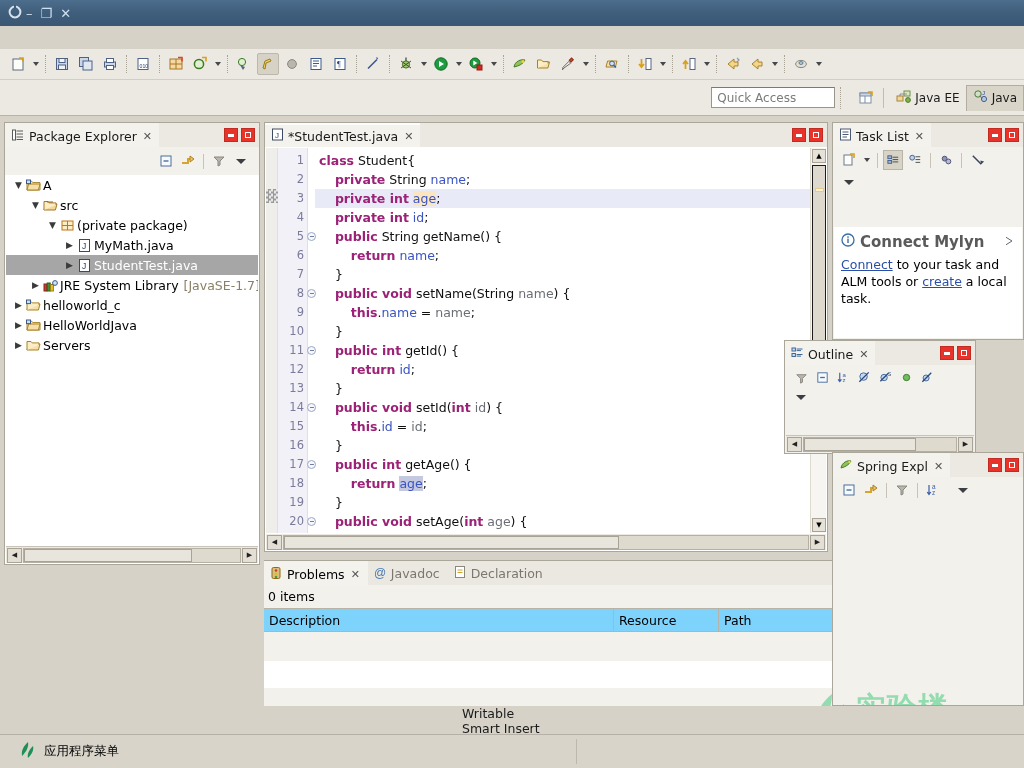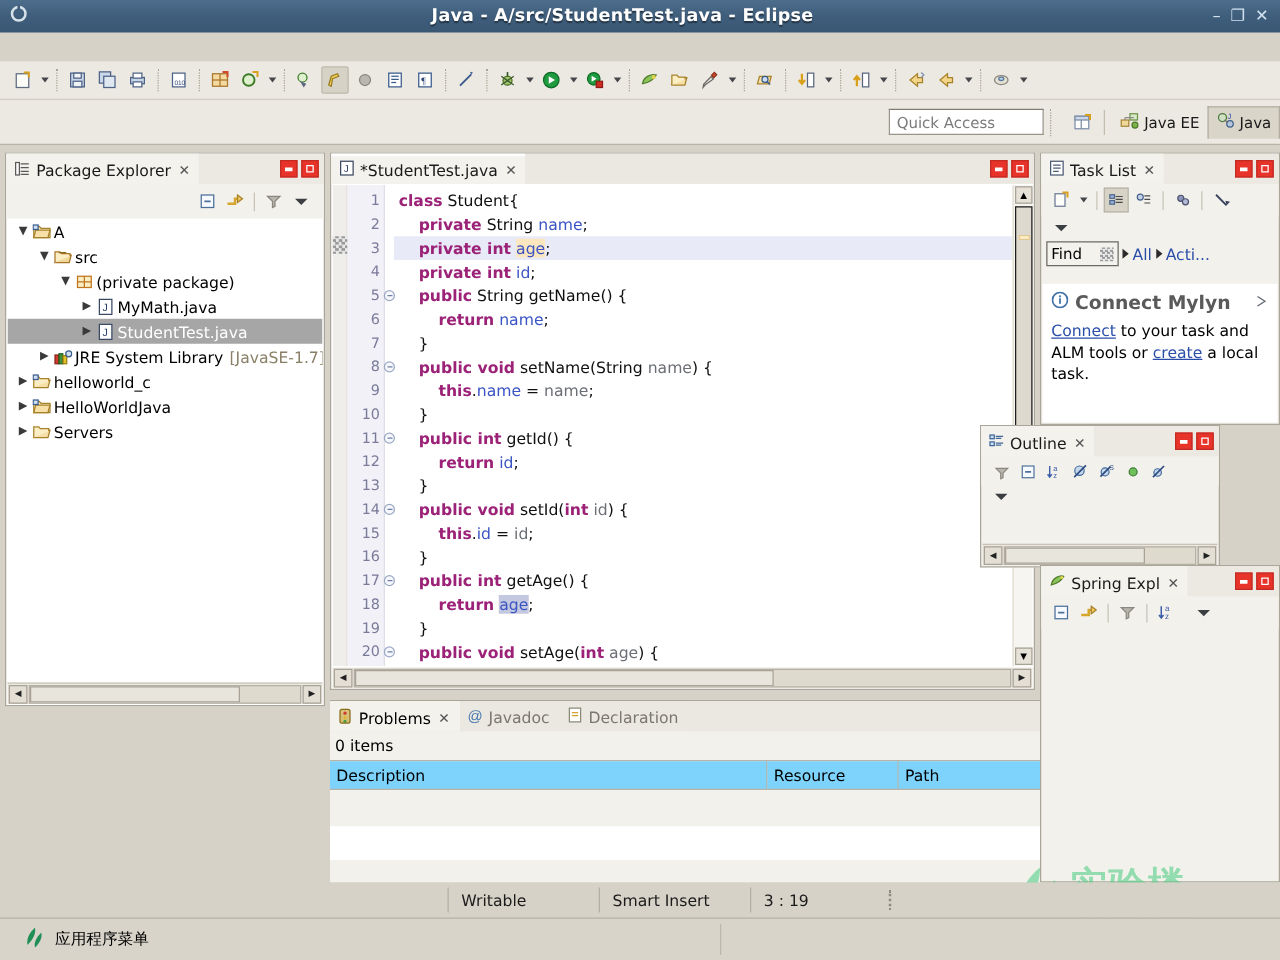--- a/index.html
+++ b/index.html
@@ -262,21 +262,21 @@
 
   #outline { left: 784px; top: 340px; width: 192px; height: 114px;
              border: 1px solid #aaa69a; background: #f3f1ec; }
   #spring  { left: 832px; top: 452px; width: 192px; height: 254px;
              border: 1px solid #aaa69a; background: #f3f1ec; }
 
   
   .statusbar {
     position: absolute; left: 0; top: 706px; width: 1024px; height: 28px;
     background: #d6d2c8; display: flex; align-items: center;
-    font-size: 12.5px; color: #1b1b1b;
+    font-size: 12.5px; color: #1b1b1b; flex-direction: column;
   }
   .st-sep { width: 1px; height: 20px; background: #b4afa4; }
   .st-cell { display: flex; align-items: center; justify-content: flex-start; padding-left: 10px; height: 28px; }
   .st-dots { width: 2px; height: 16px; border-left: 2px dotted #8f8a80; margin-left: 20px; }
 
   .taskbar {
     position: absolute; left: 0; top: 734px; width: 1024px; height: 34px;
     background: #d8d4ca; border-top: 1px solid #b6b1a6;
     display: flex; align-items: center;
     font-family: "DejaVu Sans", "Liberation Sans", sans-serif;
@@ -298,21 +298,20 @@
 
 <div id="app">
 
   <div class="titlebar">
     <div class="tb-ico">
       <svg width="14" height="14" viewBox="0 0 14 14">
           <circle cx="7" cy="7" r="5.4" fill="none" stroke="#d7e2ea" stroke-width="2"></circle>
           <rect x="6" y="0" width="2" height="4" fill="#3f5e7c"></rect>
         </svg>
     </div>
-    <div class="tb-title">Java - A/src/StudentTest.java - Eclipse</div>
     <div class="tb-btns">
       <span class="tb-btn">–</span>
       <span class="tb-btn">❐</span>
       <span class="tb-btn">✕</span>
     </div>
   </div>
 
 
   <div class="toolbar" id="maintoolbar">
       <span class="tool">
@@ -888,30 +887,20 @@
             <line x1="3" y1="3" x2="12" y2="12" stroke="#39445c" stroke-width="1.6"></line>
             <path d="M12 12 l-1 -4 l4 1 z" fill="#39445c"></path>
           </svg>
       </span>
     </div>
     <div style="height:18px;display:flex;align-items:center;padding-left:6px;">
       <span class="vt">
           <i class="chev"></i>
         </span>
     </div>
-    <div class="tl-find">
-      <span class="tl-findbox">
-        <span>Find</span>
-        <span style="width:11px;height:11px;background:repeating-conic-gradient(#9a9a9a 0% 25%, #e8e8e8 0% 50%) 0/4px 4px;"></span>
-      </span>
-      <span class="tl-tri"></span>
-      <span class="tl-link">All</span>
-      <span class="tl-tri"></span>
-      <span class="tl-link">Acti...</span>
-    </div>
     <div class="tl-body">
       <div class="mylyn-h">
         <span>
           <svg width="14" height="14" viewBox="0 0 14 14">
               <circle cx="7" cy="7" r="6" fill="#fff" stroke="#3a6ea5" stroke-width="1.3"></circle>
               <rect x="6.3" y="5.6" width="1.4" height="4.4" fill="#3a6ea5"></rect>
               <rect x="6.3" y="3.3" width="1.4" height="1.5" fill="#3a6ea5"></rect>
             </svg>
         </span>
         <span>Connect Mylyn</span>

